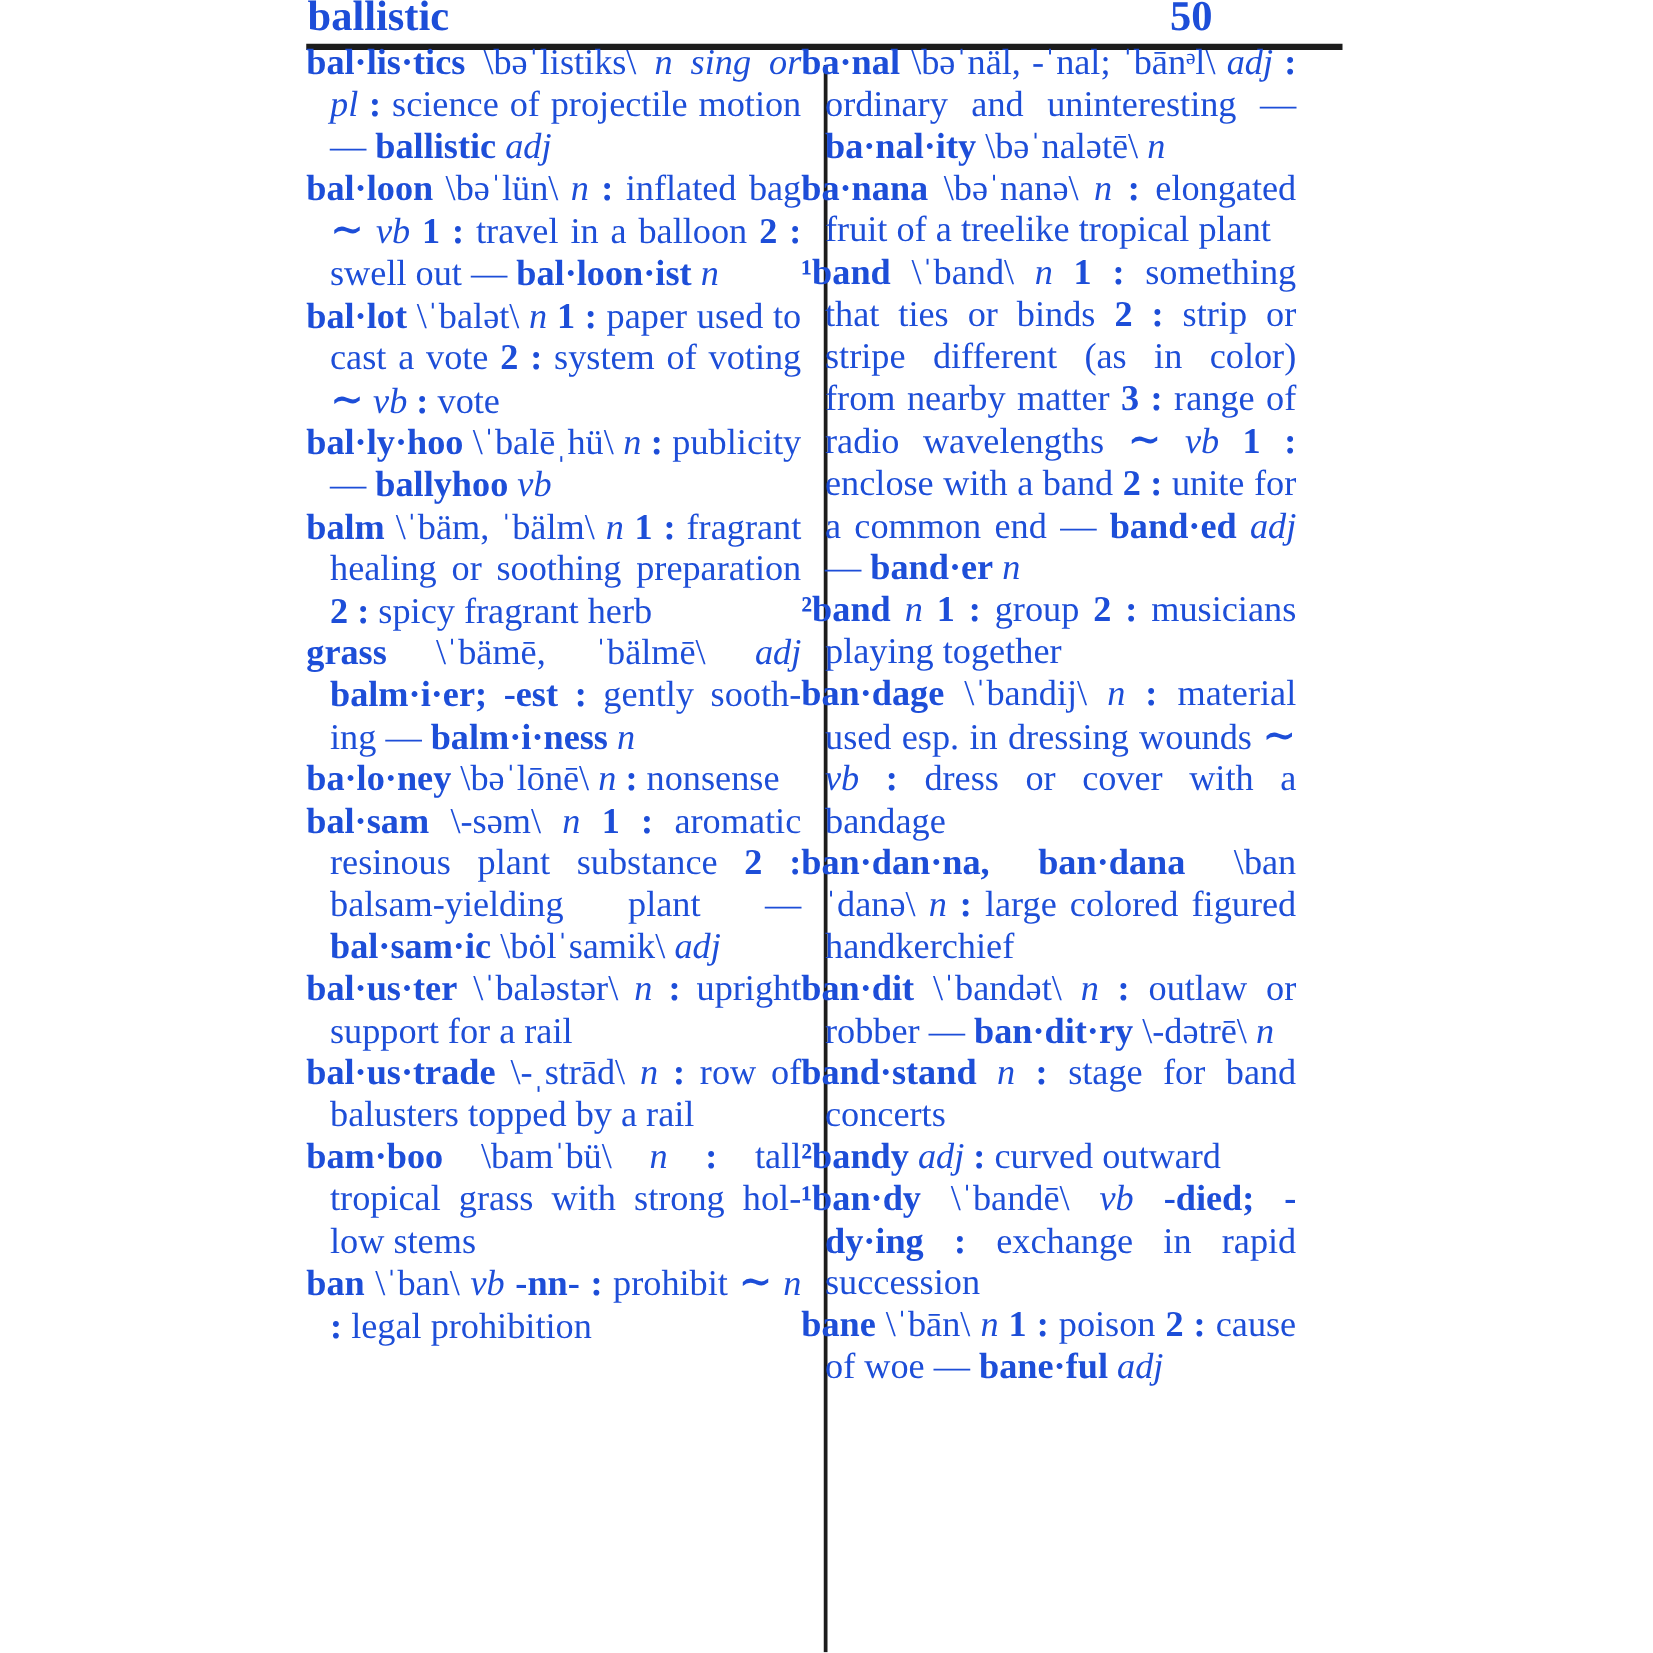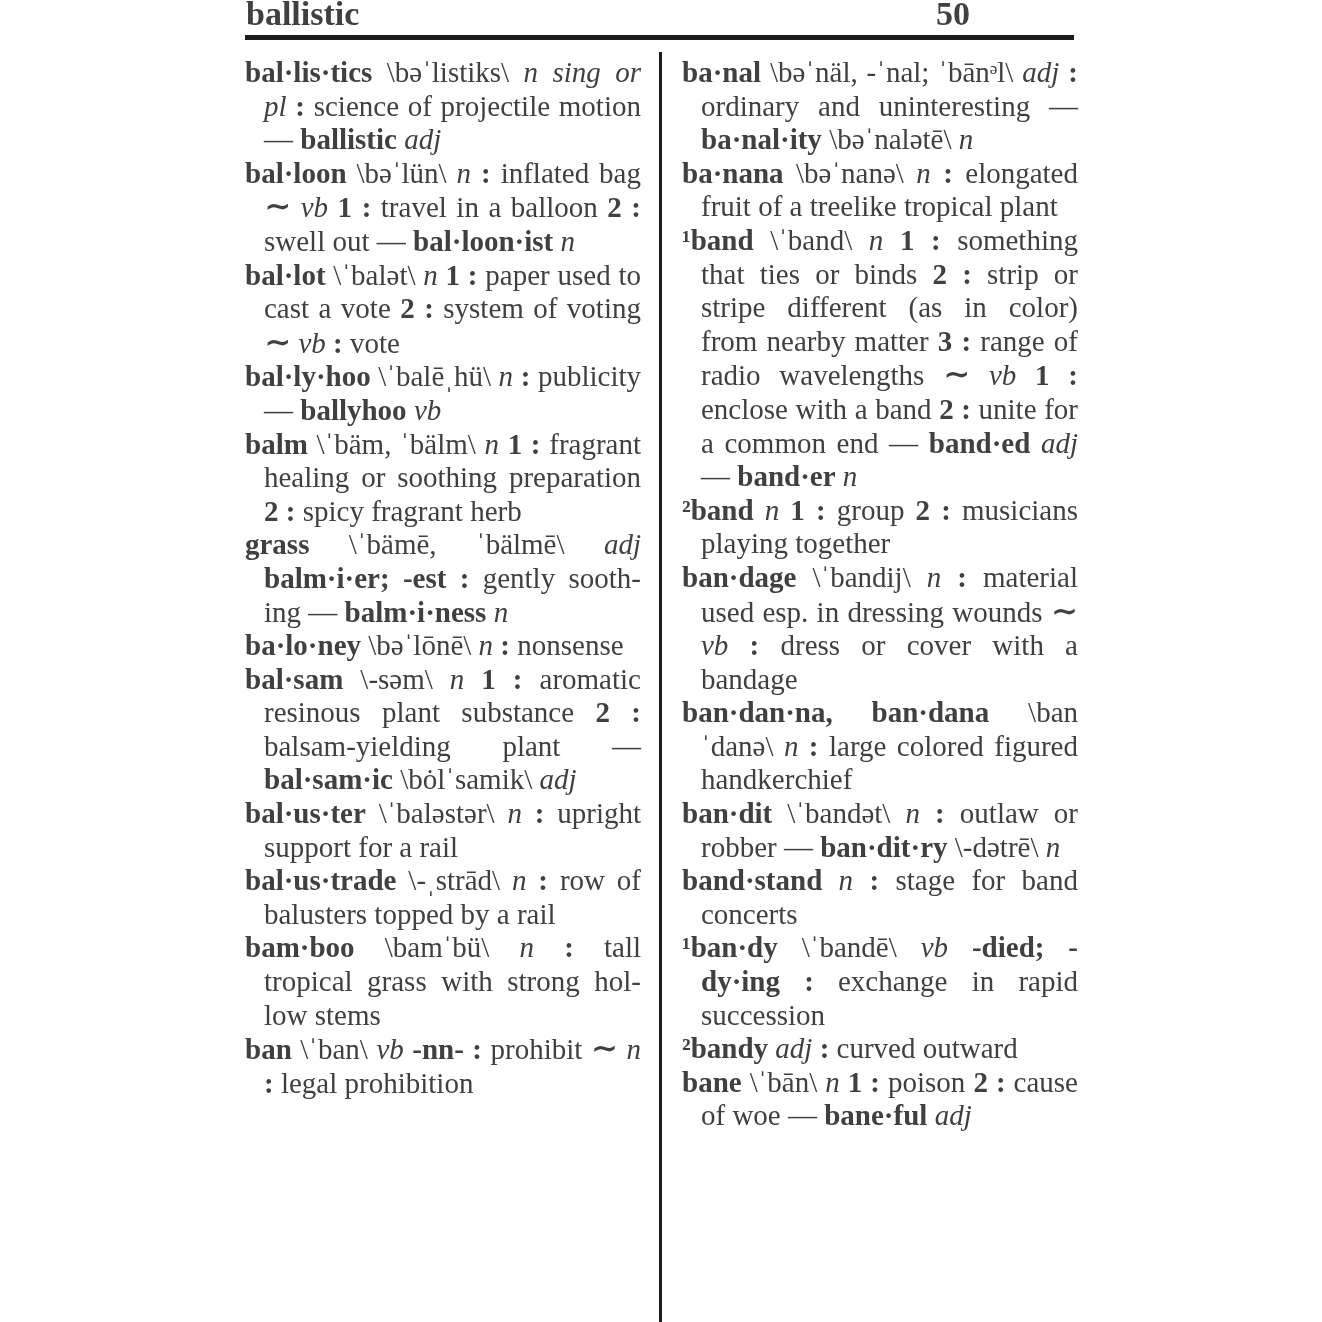--- a/index.html
+++ b/index.html
@@ -5,21 +5,21 @@
   html, body {
     margin: 0;
     padding: 0;
     background: #ffffff;
   }
   .page {
     position: relative;
     width: 1322px;
     height: 1322px;
     background: #ffffff;
-    color: #404040;
+    color: #1d4ed8;
     font-family: "Liberation Serif", "DejaVu Serif", "DejaVu Sans", serif;
     overflow: hidden;
   }
   .guide-word {
     position: absolute;
     left: 246px;
     top: -5px;
     font-size: 34px;
     font-weight: bold;
     white-space: nowrap;
@@ -44,24 +44,23 @@
     position: absolute;
     left: 659px;
     top: 52px;
     bottom: 0;
     width: 3px;
     background: #1c1c1c;
   }
   .text-columns {
     position: absolute;
     left: 245px;
-    top: 56px;
+    top: 34px;
     width: 833px;
     display: flex;
-    justify-content: space-between;
   }
   .col {
     width: 396px;
     font-size: 29px;
     line-height: 33.6px;
   }
   .entry {
     margin: 0;
     text-align: justify;
     padding-left: 19px;
@@ -98,18 +97,18 @@
       </div>
     <div class="col">
         <p class="entry"><span class="seg b">ba·nal</span><span class="seg r"> \bəˈnäl, -ˈnal; ˈbānᵊl\ </span><span class="seg i">adj</span><span class="seg b"> : </span><span class="seg r">ordinary and uninteresting — </span><span class="seg b">ba·nal·ity</span><span class="seg r"> \bəˈnalətē\ </span><span class="seg i">n</span></p>
         <p class="entry"><span class="seg b">ba·nana</span><span class="seg r"> \bəˈnanə\ </span><span class="seg i">n</span><span class="seg b"> : </span><span class="seg r">elon­gated fruit of a treelike tropi­cal plant</span></p>
         <p class="entry"><span class="seg b">¹band</span><span class="seg r"> \ˈband\ </span><span class="seg i">n</span><span class="seg b"> 1 : </span><span class="seg r">something that ties or binds </span><span class="seg b">2 : </span><span class="seg r">strip or stripe different (as in color) from nearby matter </span><span class="seg b">3 : </span><span class="seg r">range of radio wavelengths </span><span class="seg sw">∼</span><span class="seg i"> vb</span><span class="seg b"> 1 : </span><span class="seg r">enclose with a band </span><span class="seg b">2 : </span><span class="seg r">unite for a common end — </span><span class="seg b">band·ed</span><span class="seg i"> adj</span><span class="seg r"> — </span><span class="seg b">band·er</span><span class="seg i"> n</span></p>
         <p class="entry"><span class="seg b">²band</span><span class="seg i"> n</span><span class="seg b"> 1 : </span><span class="seg r">group </span><span class="seg b">2 : </span><span class="seg r">musi­cians playing together</span></p>
         <p class="entry"><span class="seg b">ban·dage</span><span class="seg r"> \ˈbandij\ </span><span class="seg i">n</span><span class="seg b"> : </span><span class="seg r">mate­rial used esp. in dressing wounds </span><span class="seg sw">∼</span><span class="seg i"> vb</span><span class="seg b"> : </span><span class="seg r">dress or cover with a bandage</span></p>
         <p class="entry"><span class="seg b">ban·dan·na, ban·dana</span><span class="seg r"> \banˈdanə\ </span><span class="seg i">n</span><span class="seg b"> : </span><span class="seg r">large colored fig­ured handkerchief</span></p>
         <p class="entry"><span class="seg b">ban·dit</span><span class="seg r"> \ˈbandət\ </span><span class="seg i">n</span><span class="seg b"> : </span><span class="seg r">outlaw or robber — </span><span class="seg b">ban·dit·ry</span><span class="seg r"> \-dətrē\ </span><span class="seg i">n</span></p>
         <p class="entry"><span class="seg b">band·stand</span><span class="seg i"> n</span><span class="seg b"> : </span><span class="seg r">stage for band concerts</span></p>
+        <p class="entry"><span class="seg b">²bandy</span><span class="seg i"> adj</span><span class="seg b"> : </span><span class="seg r">curved outward</span></p>
         <p class="entry"><span class="seg b">¹ban·dy</span><span class="seg r"> \ˈbandē\ </span><span class="seg i">vb</span><span class="seg b"> -died; -dy·ing : </span><span class="seg r">exchange in rapid succession</span></p>
-        <p class="entry"><span class="seg b">²bandy</span><span class="seg i"> adj</span><span class="seg b"> : </span><span class="seg r">curved outward</span></p>
         <p class="entry"><span class="seg b">bane</span><span class="seg r"> \ˈbān\ </span><span class="seg i">n</span><span class="seg b"> 1 : </span><span class="seg r">poison </span><span class="seg b">2 : </span><span class="seg r">cause of woe — </span><span class="seg b">bane·ful</span><span class="seg i"> adj</span></p>
       </div>
   </div>
 </div>
 
 </body></html>

